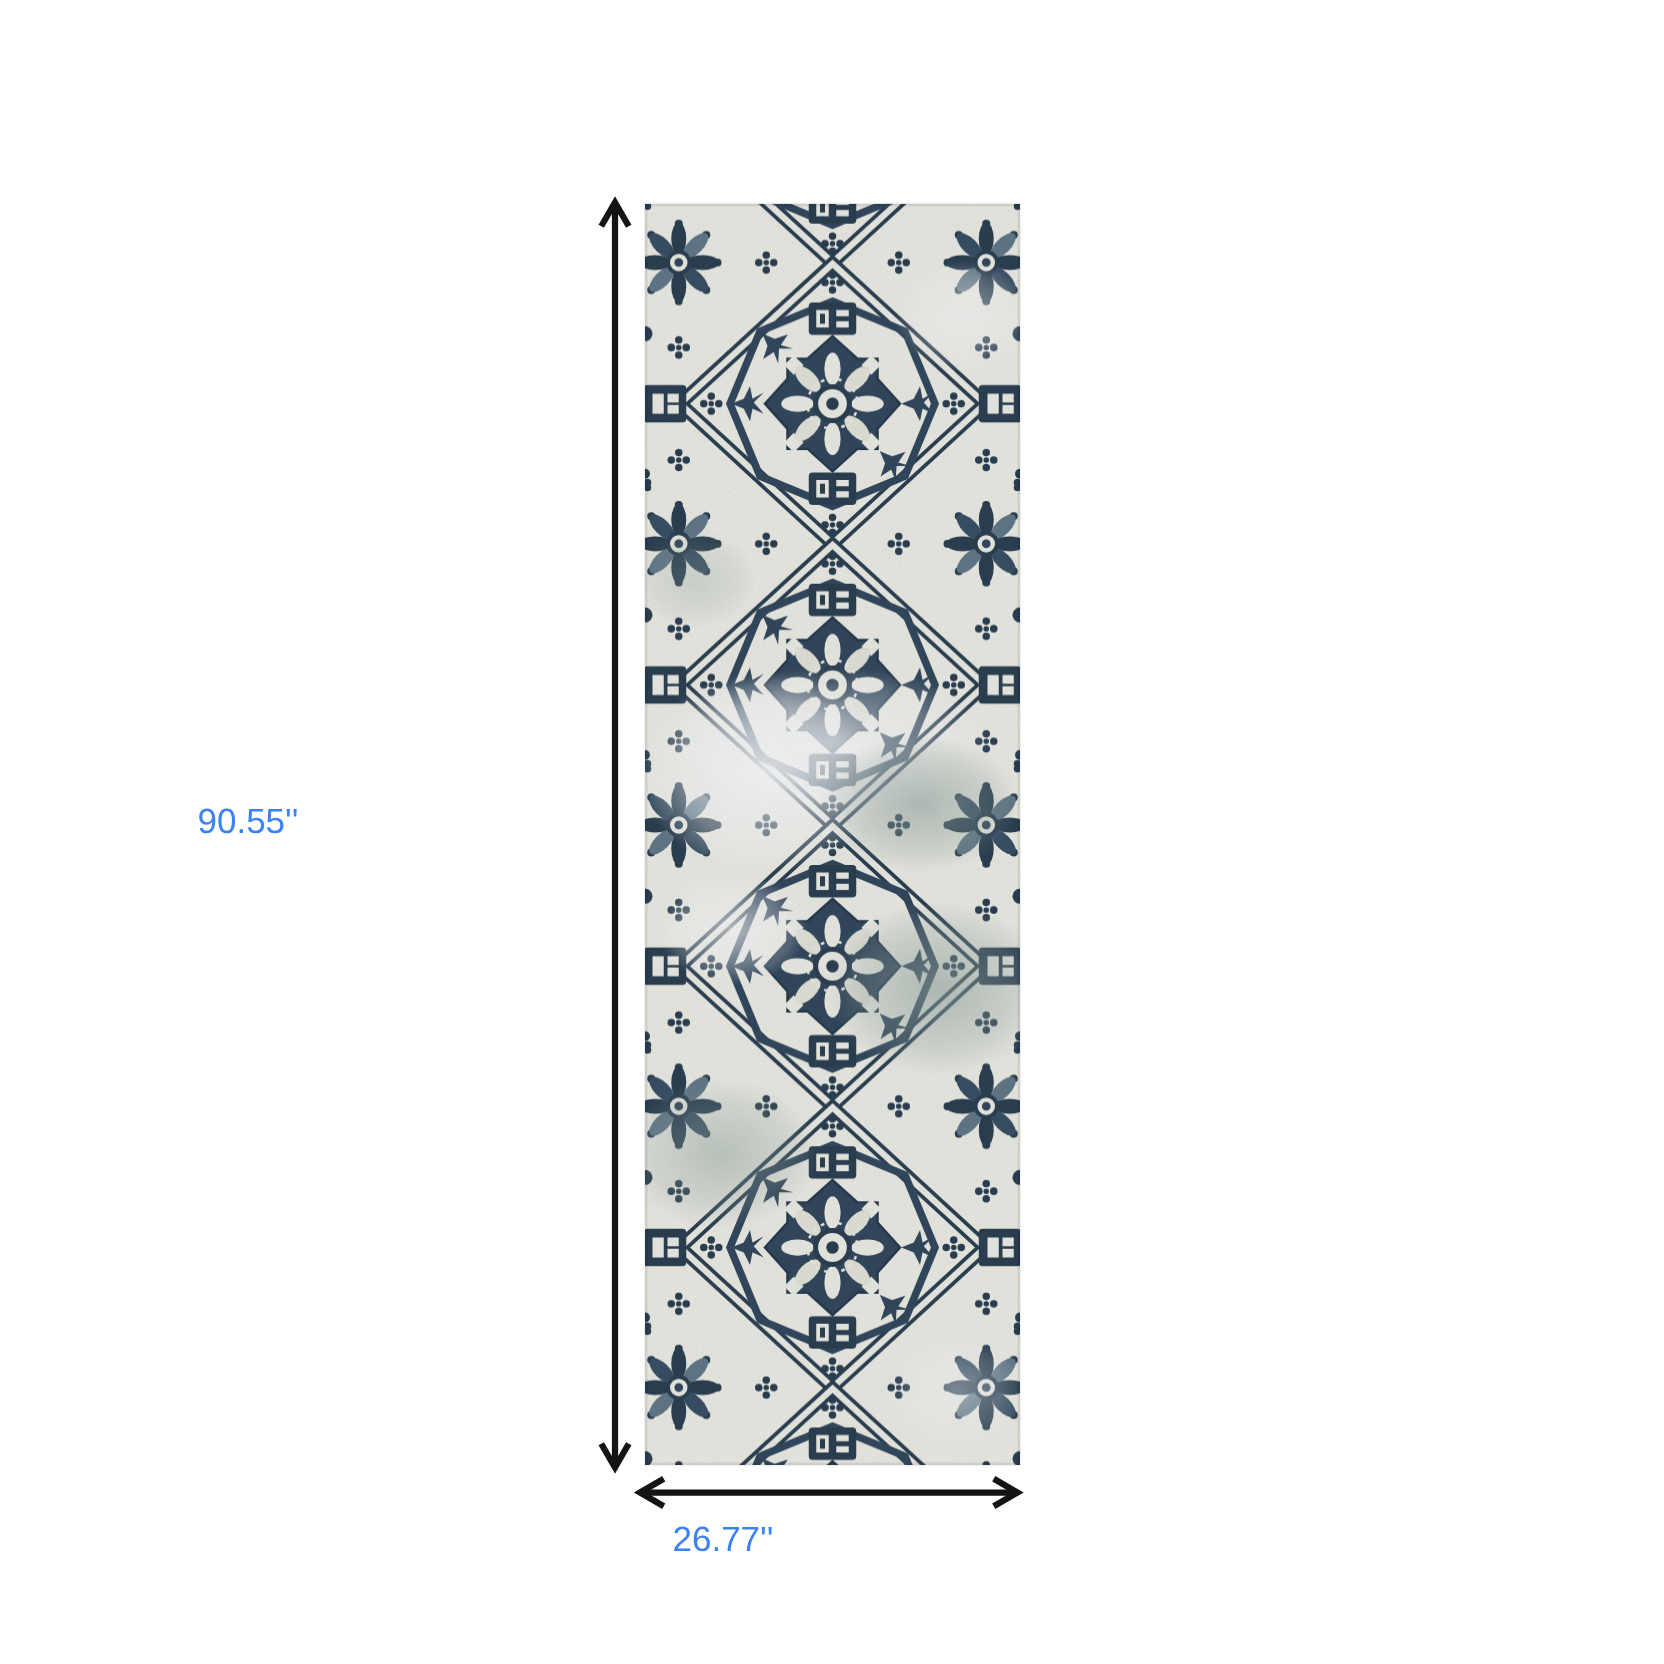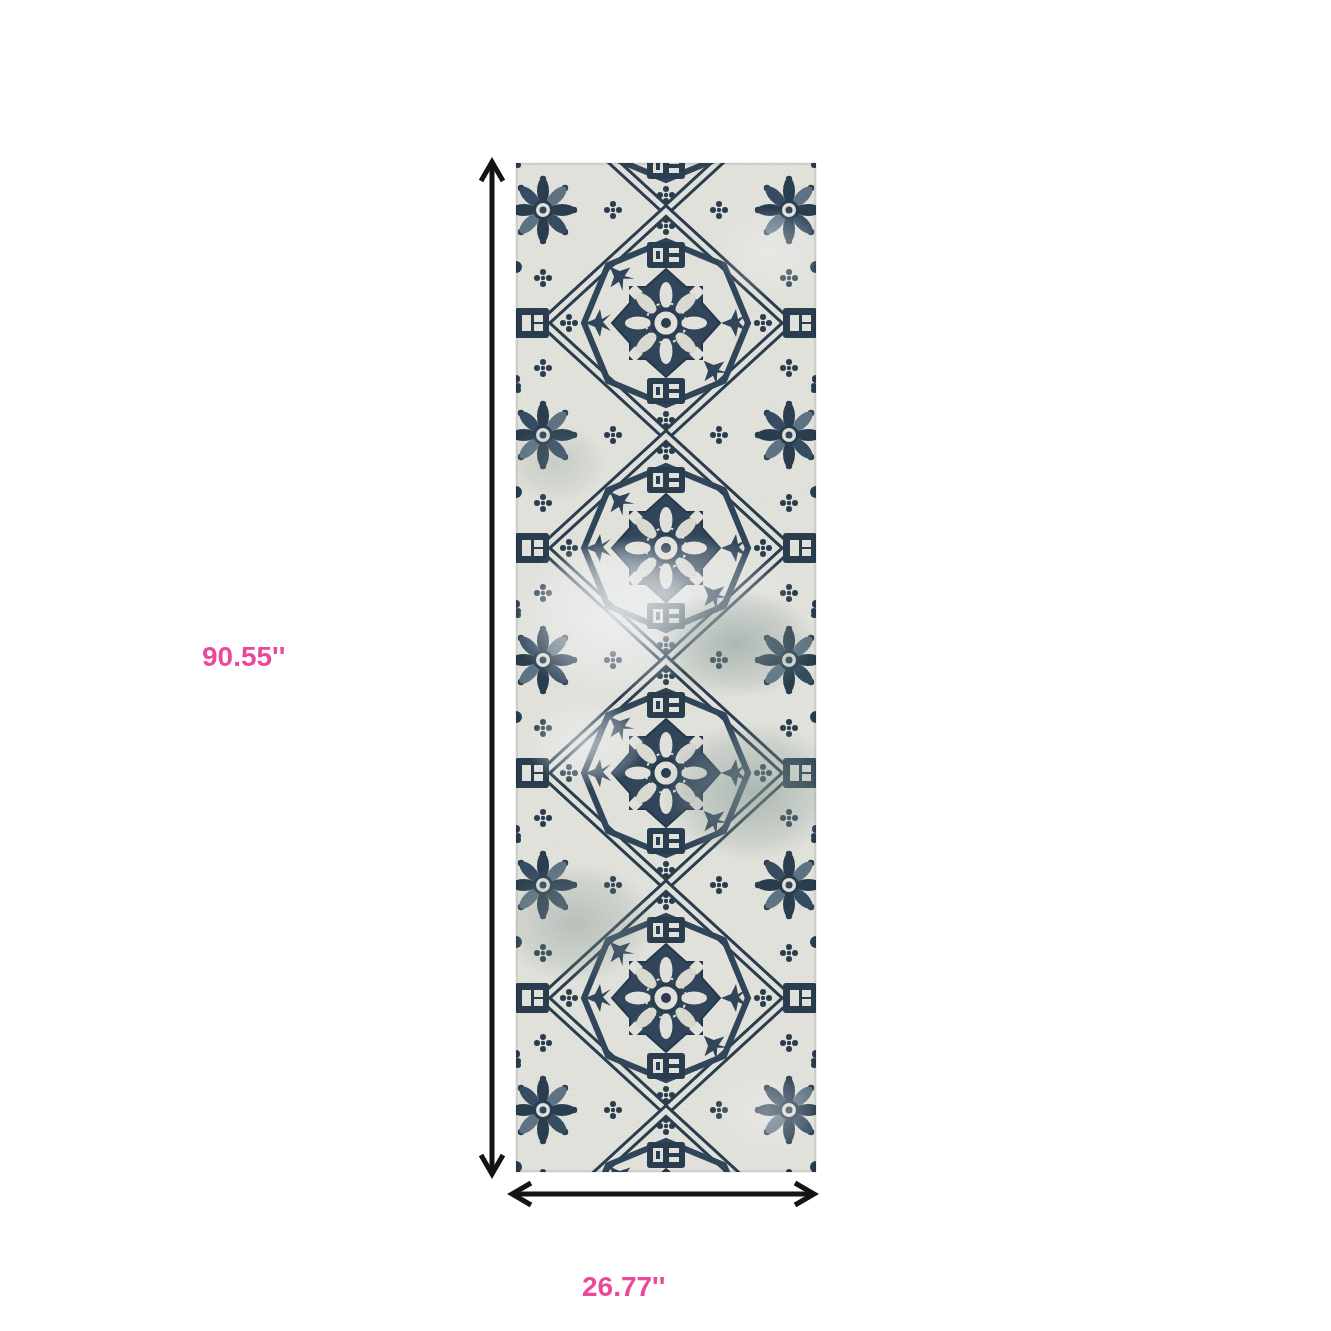--- a/index.html
+++ b/index.html
@@ -16,25 +16,25 @@
   }
   .rug svg{display:block;}
   .arrow{position:absolute;}
   .arrow-v{left:477px;top:156px;}
   .arrow-h{left:506px;top:1179px;}
   .arrow line, .arrow polyline{
     stroke:#141414;stroke-width:5;fill:none;
     stroke-linecap:butt;stroke-linejoin:miter;
   }
   .dim-label{
-    position:absolute;color:#ec4899;
-    font-size:28px;font-weight:700;white-space:nowrap;margin-left:44px;
+    position:absolute;color:#3b82f6;
+    font-size:28px;font-weight:400;white-space:nowrap;
   }
   .label-h90{left:158px;top:641px;}
-  .label-w26{left:538px;top:1271px;}
+  .label-w26{left:538px;top:1216px;}
 </style>
 </head>
 <body>
 
 <div class="stage">
 
   <div class="rug">
     <svg width="300" height="1009" viewBox="0 0 300 1009" xmlns="http://www.w3.org/2000/svg">
       <defs>
 

